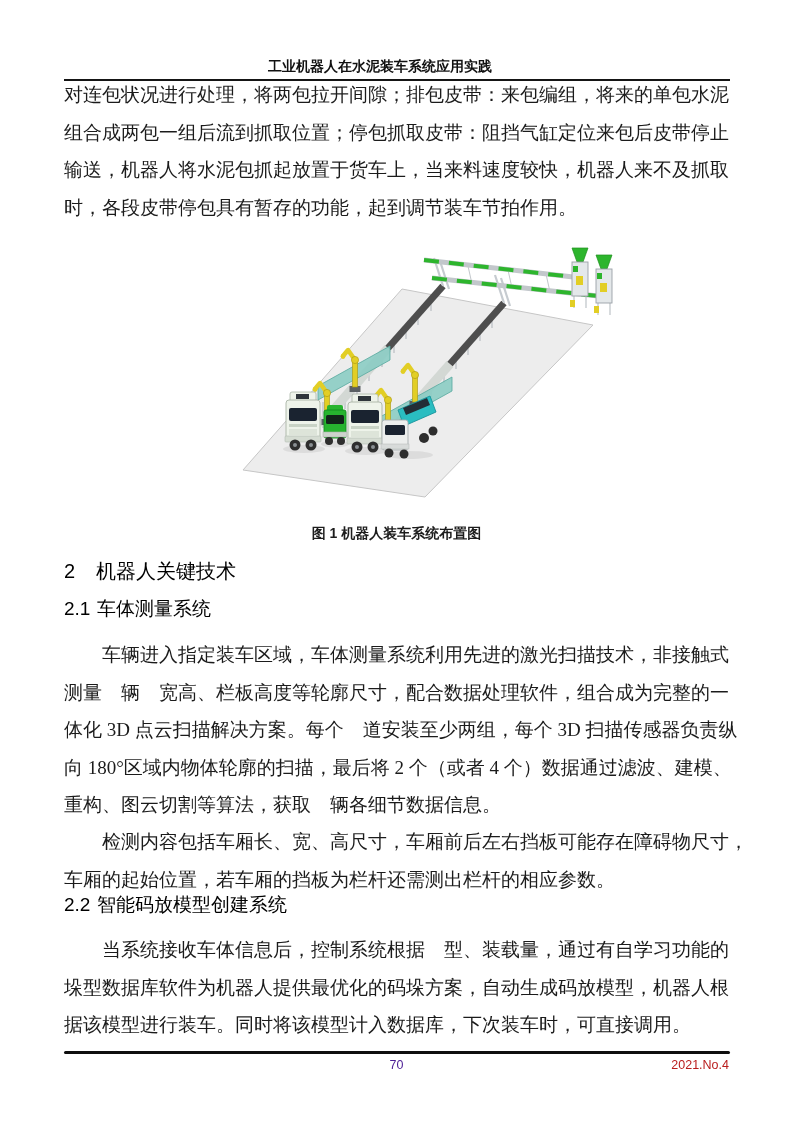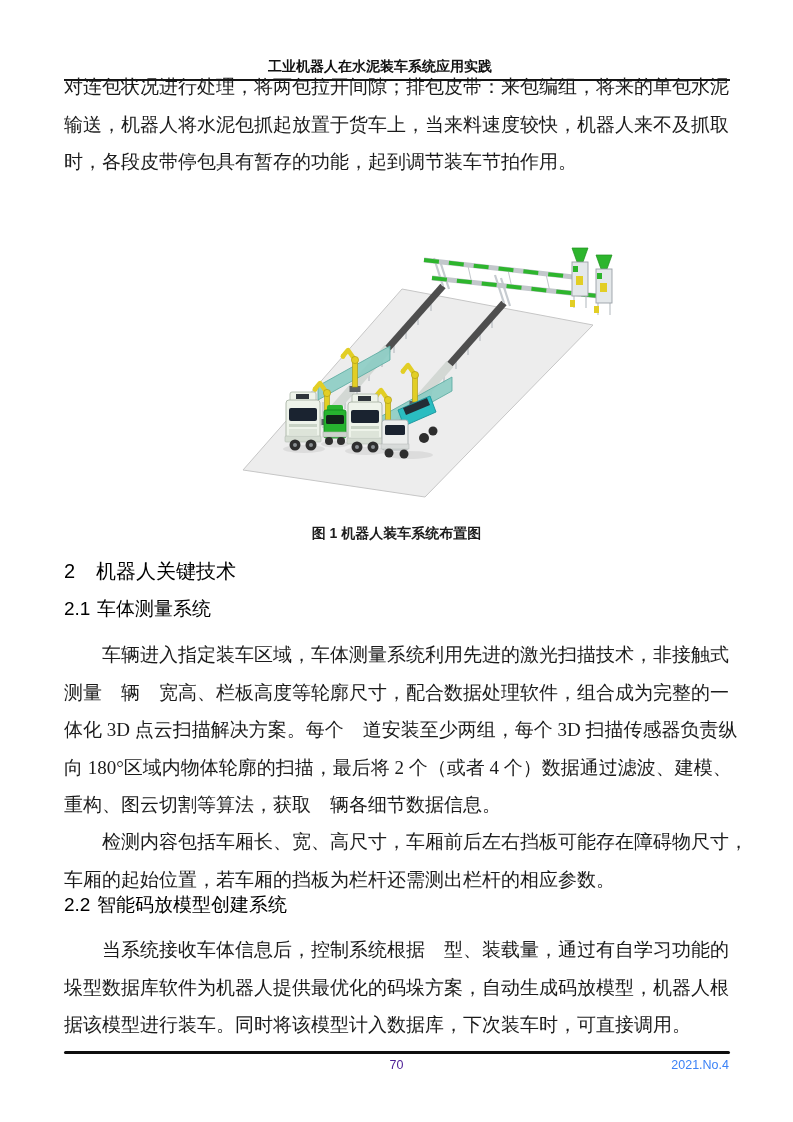--- a/index.html
+++ b/index.html
@@ -23,33 +23,34 @@
   
   .figure{position:absolute;left:228px;top:242px;}
   .caption{position:absolute;top:522px;left:64px;width:665px;text-align:center;
            font-size:14px;line-height:22px;color:#1d1d1d;
            font-family:"Liberation Sans","DejaVu Sans",sans-serif;font-weight:bold;}
   
   .ft-rule{position:absolute;top:1051px;left:64px;width:666px;height:3px;background:#0e0e0e;border-radius:2px;}
   .ft-page{position:absolute;top:1056px;left:64px;width:665px;text-align:center;
            font-size:12.5px;line-height:18px;font-family:"Liberation Sans","DejaVu Sans",sans-serif;color:#4c1d95;}
   .ft-issue{position:absolute;top:1056px;left:64px;width:665px;text-align:right;
-            font-size:12.5px;line-height:18px;font-family:"Liberation Sans","DejaVu Sans",sans-serif;color:#3b82f6;}
+            font-size:12.5px;line-height:18px;font-family:"Liberation Sans","DejaVu Sans",sans-serif;color:#b91c1c;}
 </style>
 </head>
 <body>
 
 <div class="page">
 
   <div class="rh-title">工业机器人在水泥装车系统应用实践</div>
   <div class="rh-rule"></div>
 
-  <div class="para" style="top:68px">
+  <div class="para" style="top:76px">
 
   <div class="line">对连包状况进行处理，将两包拉开间隙；排包皮带：来包编组，将来的单包水泥</div>
+      <div class="line">组合成两包一组后流到抓取位置；停包抓取皮带：阻挡气缸定位来包后皮带停止</div>
       <div class="line">输送，机器人将水泥包抓起放置于货车上，当来料速度较快，机器人来不及抓取</div>
       <div class="line">时，各段皮带停包具有暂存的功能，起到调节装车节拍作用。</div>
     </div>
 
   <svg class="figure" width="412" height="280" viewBox="0 0 412 280" aria-hidden="false">
 
     <defs>
       <g id="robot">
         <rect x="-5.5" y="40" width="11" height="6" fill="#5a5f63"></rect>
         <rect x="-2.5" y="12" width="5" height="29" fill="#e2ce25" stroke="#a8960f" stroke-width="0.6"></rect>

